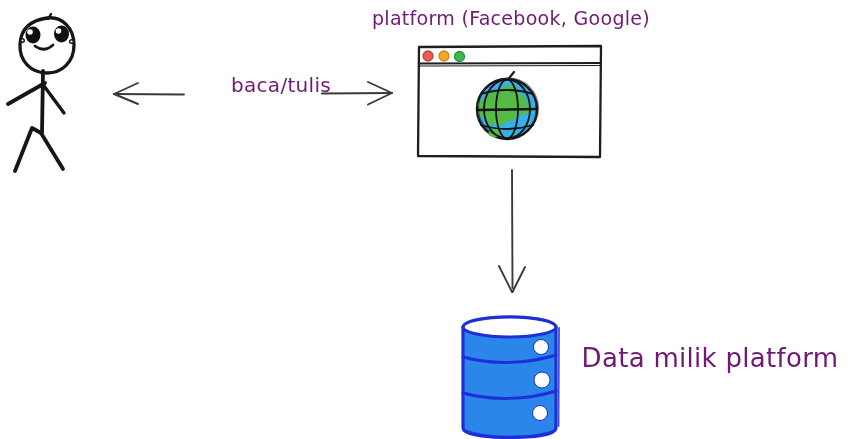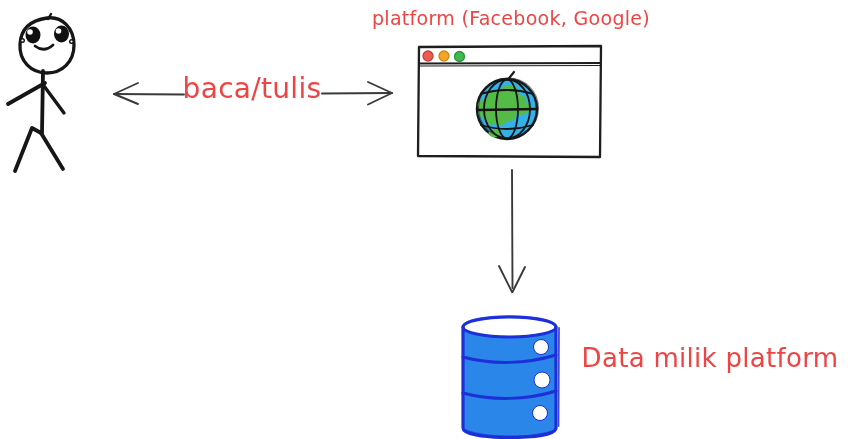--- a/index.html
+++ b/index.html
@@ -8,28 +8,28 @@
     width: 848px;
     height: 439px;
     overflow: hidden;
     background: #ffffff;
     font-family: "DejaVu Sans", sans-serif;
     color: #1e1e1e;
   }
   .abs { position: absolute; }
   .label {
     position: absolute;
-    color: #ef4444;
+    color: #701a75;
     text-align: center;
     line-height: 1.1;
     white-space: nowrap;
     letter-spacing: 0.3px;
   }
   .platform-label { left: 366px; top: 8px;  width: 290px; font-size: 19px; }
-  .rw-label       { left: 173px; top: 74px; width: 158px; font-size: 28px; }
+  .rw-label       { left: 173px; top: 74px; width: 158px; font-size: 20px; text-align: right; }
   .db-label       { left: 572px; top: 344px; width: 276px; font-size: 26px; }
   svg { display: block; }
 </style>
 </head>
 <body>
 
 <div class="canvas">
 
   <svg class="abs" style="left:5px; top:12px;" width="80" height="168" viewBox="0 0 80 168">
     <g fill="none" stroke="#161616" stroke-linecap="round" stroke-linejoin="round">

